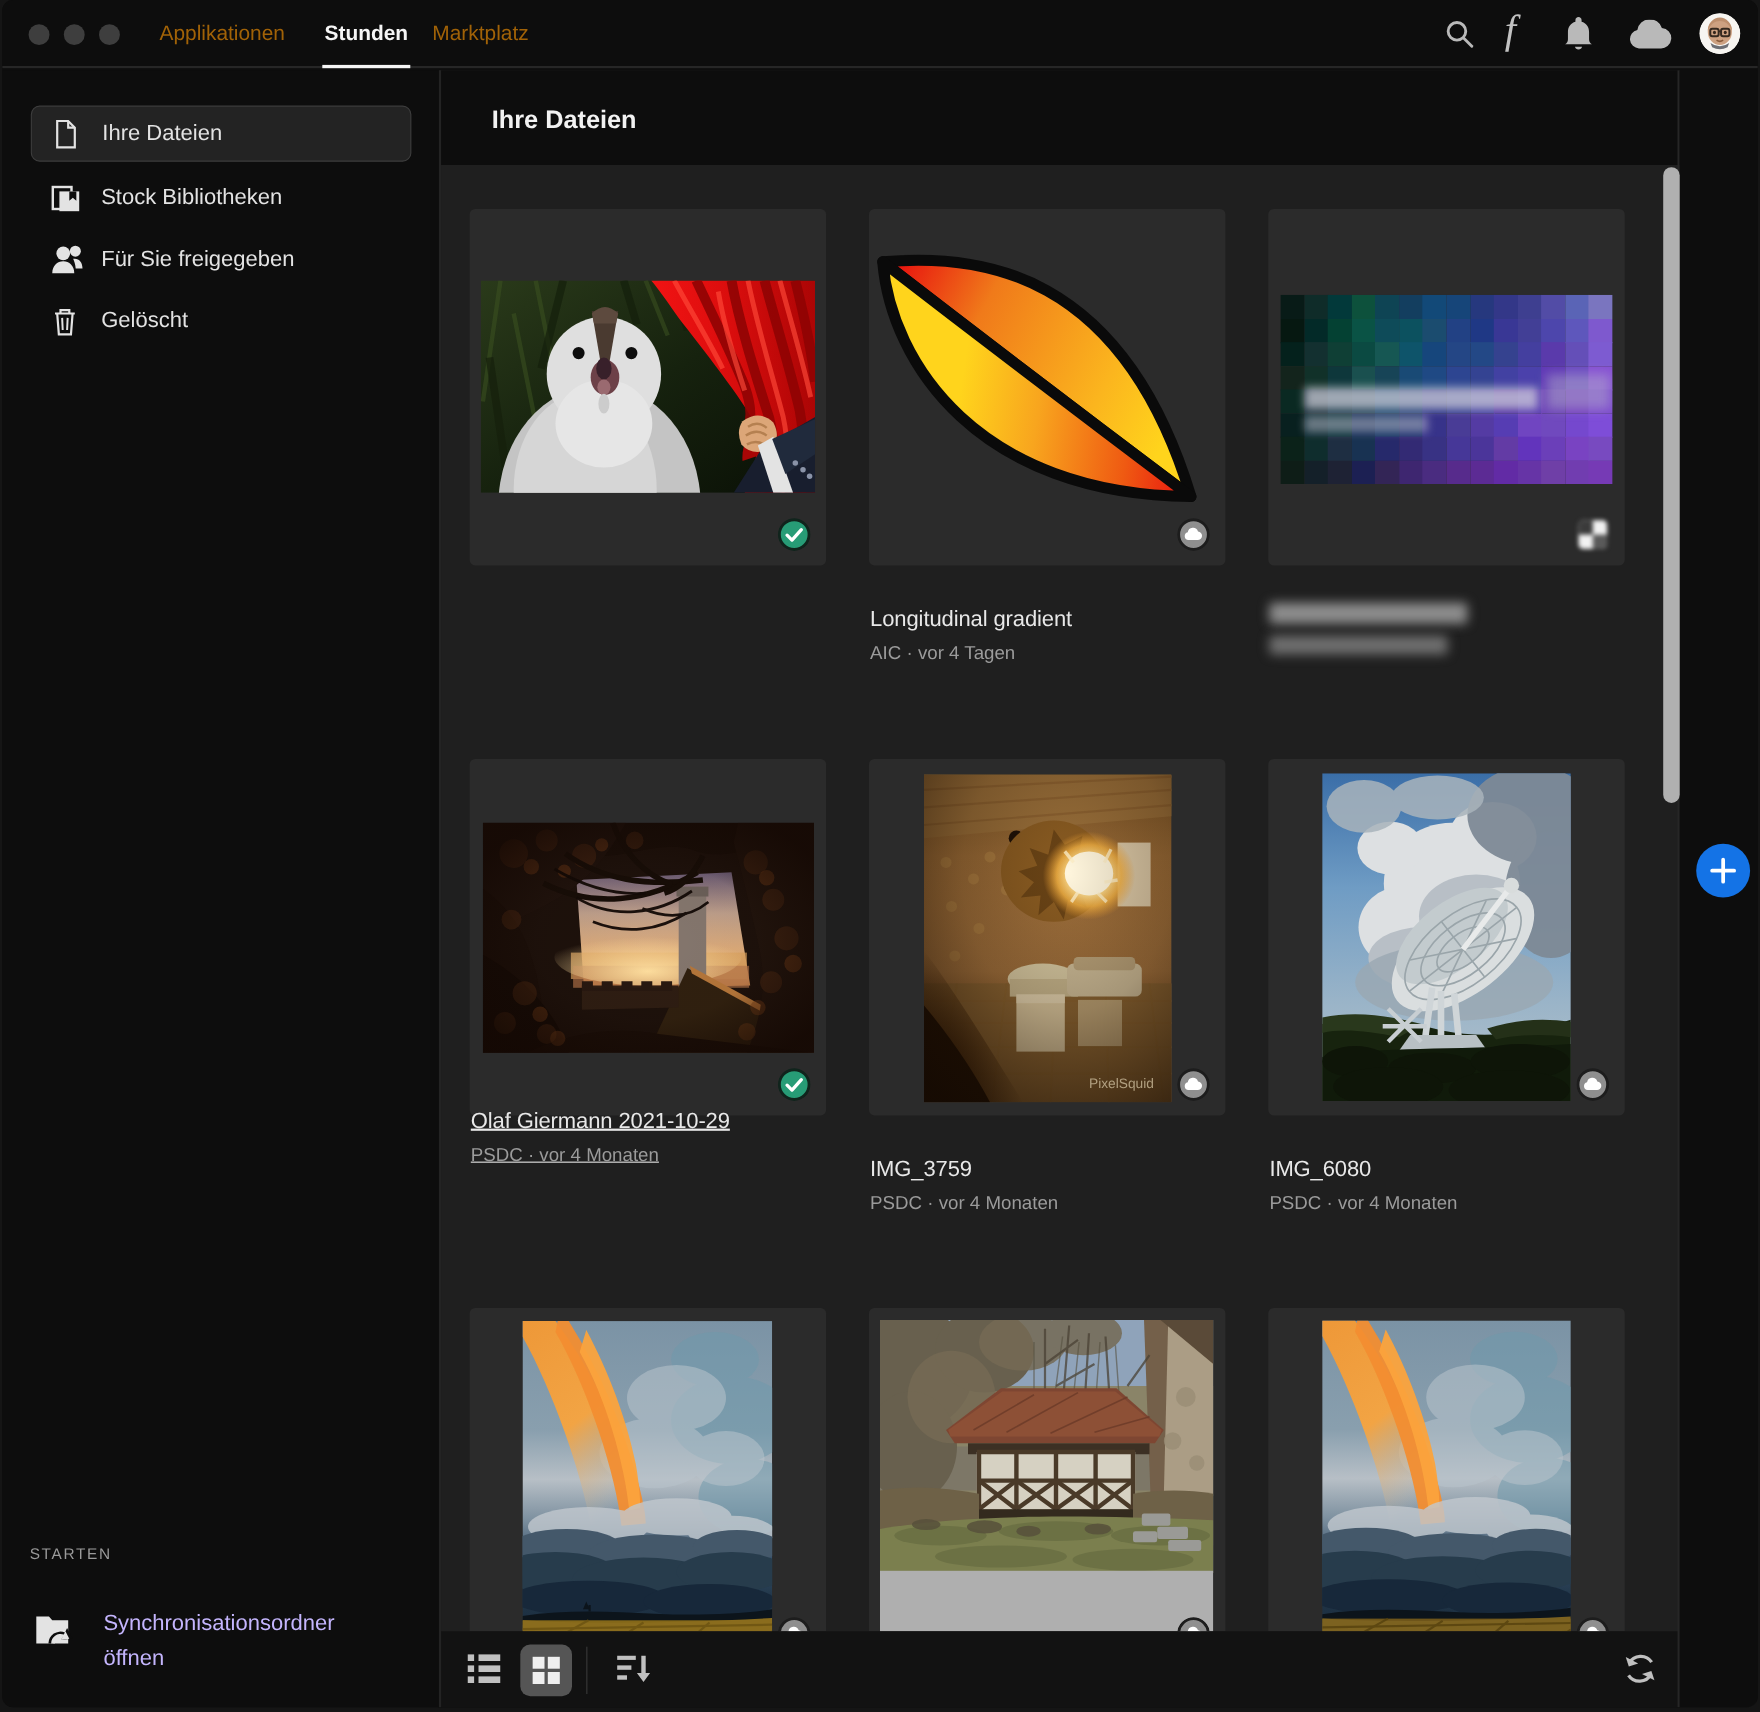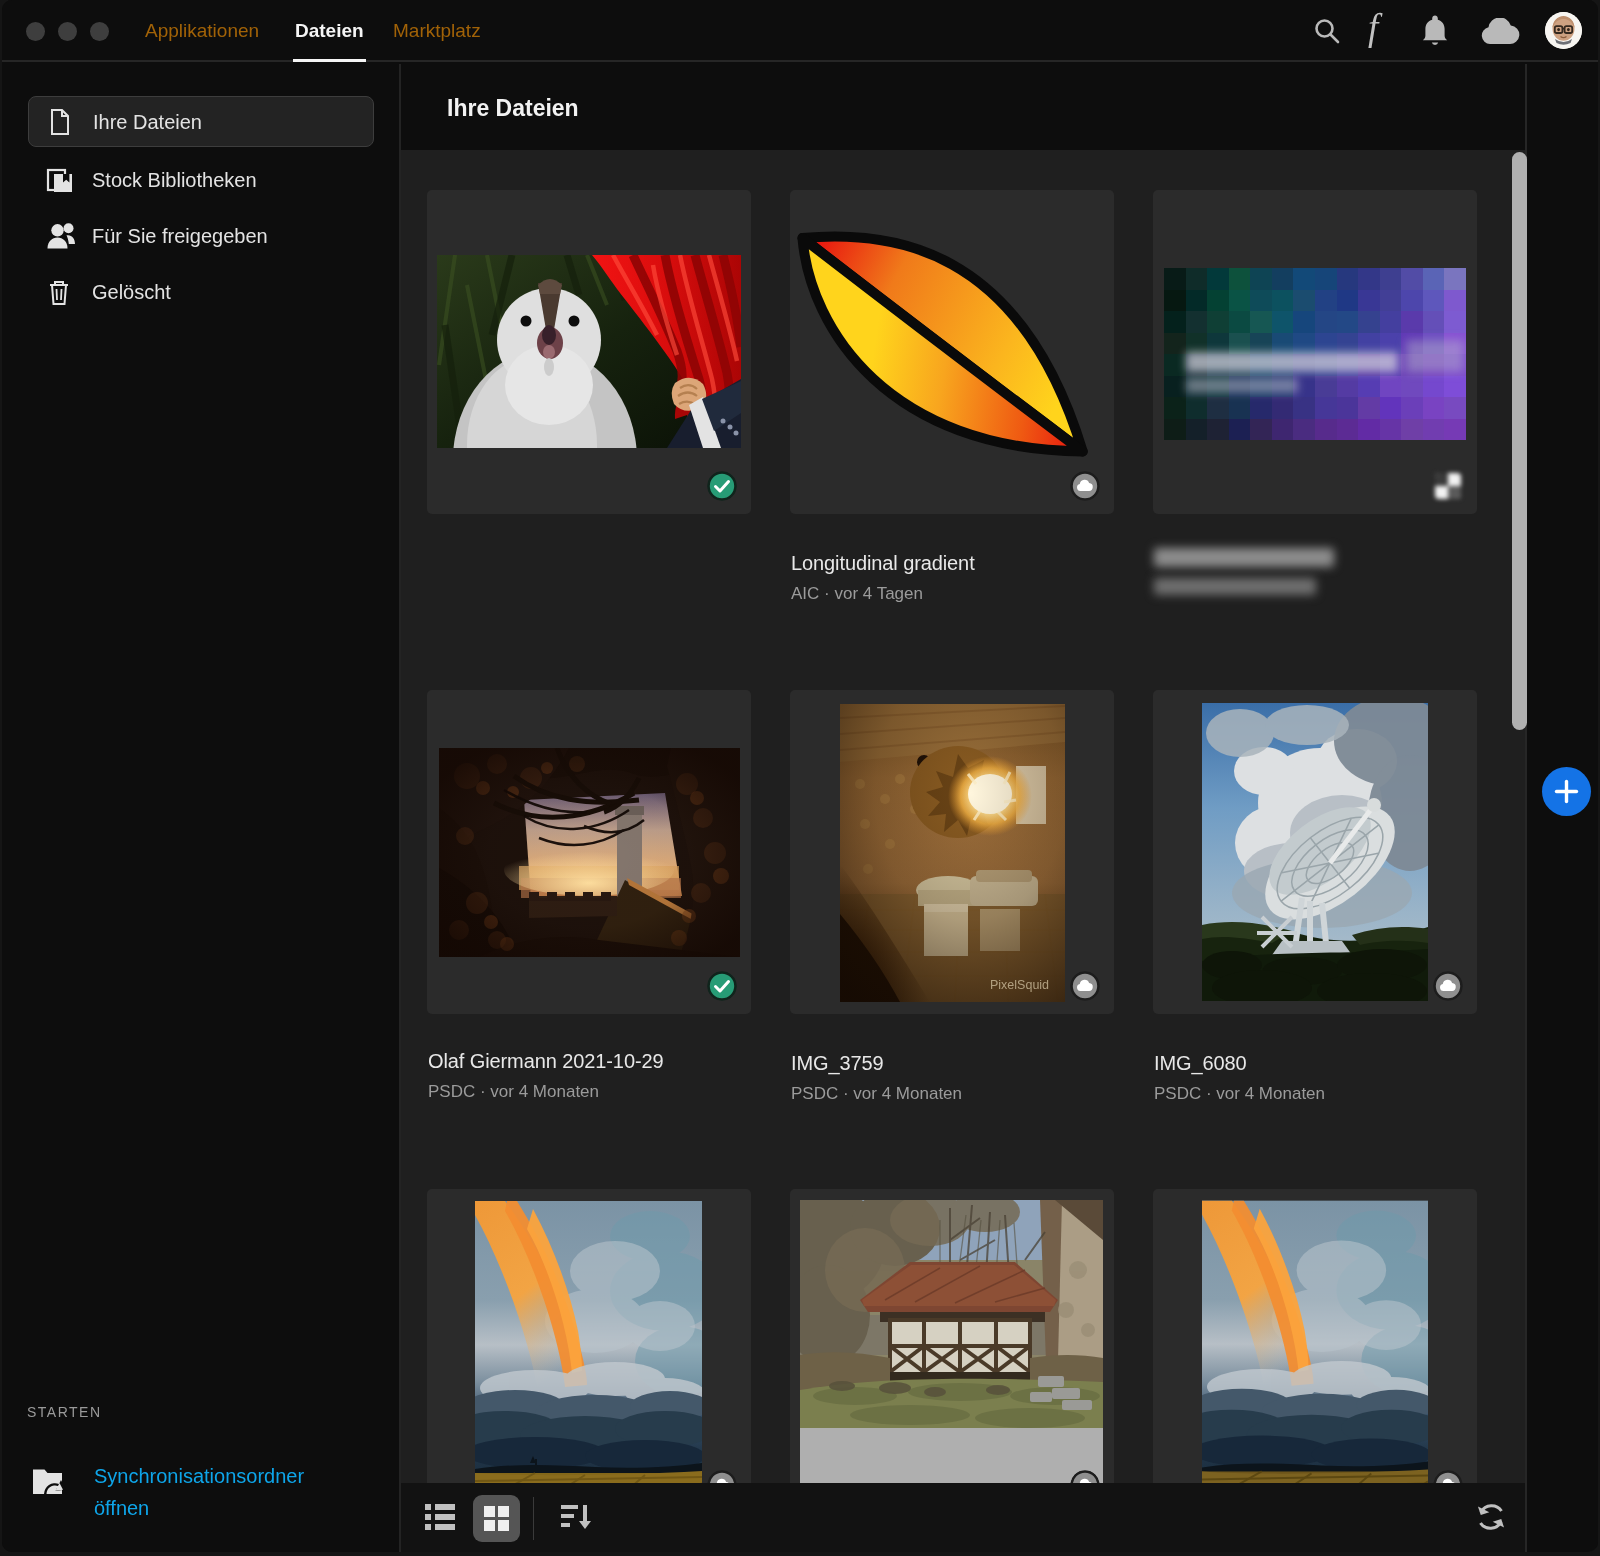--- a/index.html
+++ b/index.html
@@ -16,21 +16,21 @@
   .nav.active::after { content:""; position:absolute; left:-2px; right:-2px; bottom:0; height:3px; background:#f5f5f5; }
   .ticon { position:absolute; top:0; color:#b9b9b9; }
   
   #sidebar { position:absolute; left:0; top:64px; bottom:0; width:397px; background:#0d0d0d; }
   .sitem { position:absolute; left:26px; width:346px; height:51px; border-radius:8px;
            color:#e3e3e3; font-size:20px; }
   .sitem .lbl { position:absolute; left:64px; top:50%; transform:translateY(-50%); }
   .sitem.active { background:#232323; border:1px solid #3d3d3d; }
   .sitem svg { position:absolute; left:18px; top:50%; transform:translateY(-50%); }
   #starten { position:absolute; left:25px; top:1340px; color:#9a9a9a; font-size:14px; letter-spacing:1.5px; }
-  #syncrow { position:absolute; left:30px; top:1396px; color:#0ea5e9; font-size:20px; line-height:32px; }
+  #syncrow { position:absolute; left:30px; top:1396px; color:#c4b5fd; font-size:20px; line-height:32px; }
   
   #main { position:absolute; border-left:2px solid #232323; left:397px; top:64px; right:2px; bottom:0; background:#1f1f1f; }
   #mhead { position:absolute; left:0; top:0; width:100%; height:86px; background:#0d0d0d; }
   #mhead h1 { position:absolute; left:46px; top:31px; font-size:23px; color:#f2f2f2; font-weight:bold; }
   #grid { position:absolute; left:0; top:86px; width:1128px; height:1333px; background:#1f1f1f; overflow:hidden; }
   .card { position:absolute; width:324px; height:324px; background:#2b2b2b; border-radius:5px; }
   .thumb { position:absolute; overflow:hidden; }
   .badge { position:absolute; right:14px; bottom:13px; width:30px; height:30px; border-radius:50%; }
   .cap { position:absolute; width:330px; color:#e8e8e8; font-size:20px; letter-spacing:-0.1px; }
   .cap .sub { margin-top:9px; font-size:17px; letter-spacing:0; color:#9b9b9b; }
@@ -44,21 +44,21 @@
 </style>
 </head>
 <body>
 <div id="win">
 
   <div id="topbar">
     <div class="tl" style="left:24px;"></div>
     <div class="tl" style="left:56px;"></div>
     <div class="tl" style="left:88px;"></div>
     <div class="nav" style="left:143px;">Applikationen</div>
-    <div class="nav active" style="left:293px;">Dateien</div>
+    <div class="nav active" style="left:293px;">Stunden</div>
     <div class="nav" style="left:391px;">Marktplatz</div>
     <svg class="ticon" style="left:1311px;top:17px;" width="28" height="28" viewBox="0 0 28 28">
         <circle cx="11.5" cy="11.5" r="8" fill="none" stroke="#b9b9b9" stroke-width="2.6"></circle>
         <line x1="17.5" y1="17.5" x2="25" y2="25" stroke="#b9b9b9" stroke-width="2.6" stroke-linecap="round"></line>
       </svg>
     <div class="ticon" style="left:1366px;top:6px;font-family:'Liberation Serif',serif;font-style:italic;font-size:37px;color:#c2c2c2;">f</div>
     <svg class="ticon" style="left:1419px;top:14px;" width="28" height="33" viewBox="0 0 28 33">
         <path d="M14 1.5 c1.6 0 2.8 1.2 2.8 2.8 v1.4 c4.2 1.2 6.8 4.6 6.8 9.1 v6.8 c0 2.2 1 3.6 2.6 4.6 h-24.4 c1.6-1 2.6-2.4 2.6-4.6 v-6.8 c0-4.5 2.6-7.9 6.8-9.1 v-1.4 c0-1.6 1.2-2.8 2.8-2.8 z" fill="#b9b9b9"></path>
         <path d="M10.8 28.5 a3.3 3.3 0 0 0 6.4 0 z" fill="#b9b9b9"></path>
       </svg>
@@ -563,21 +563,21 @@
               <ellipse cx="60" cy="285" rx="50" ry="18"></ellipse>
               <ellipse cx="170" cy="288" rx="55" ry="18"></ellipse>
           </g>
         </svg>
         <svg class="badge" width="30" height="30" viewBox="0 0 30 30">
             <circle cx="15" cy="15" r="13.5" fill="#8f8f8f" stroke="#1d1d1d" stroke-width="2.6"></circle>
             <path d="M10.4 20 a3.6 3.6 0 0 1-.6-7.1 a4.8 4.8 0 0 1 9.3-.8 a3.7 3.7 0 0 1-.6 7.9 z" fill="#fff"></path>
           </svg>
       </div>
 
-      <div class="cap" style="left:27px;top:900px;">Olaf Giermann 2021-10-29<div class="sub">PSDC · vor 4 Monaten</div></div>
+      <div class="cap" style="left:27px;top:858px;text-decoration:underline;">Olaf Giermann 2021-10-29<div class="sub">PSDC · vor 4 Monaten</div></div>
       <div class="cap" style="left:390px;top:902px;">IMG_3759<div class="sub">PSDC · vor 4 Monaten</div></div>
       <div class="cap" style="left:753px;top:902px;">IMG_6080<div class="sub">PSDC · vor 4 Monaten</div></div>
 
       <div class="card" style="left:26px;top:1039px;">
         <svg class="thumb" style="left:48px;top:12px;" width="227" height="300" viewBox="0 0 227 300">
           <defs>
             <linearGradient id="gsk3" x1="0" y1="0" x2="0" y2="1">
               <stop offset="0" stop-color="#7b93a5"></stop>
                 <stop offset="0.33" stop-color="#899fae"></stop>
                 <stop offset="0.48" stop-color="#b7bfc6"></stop>

